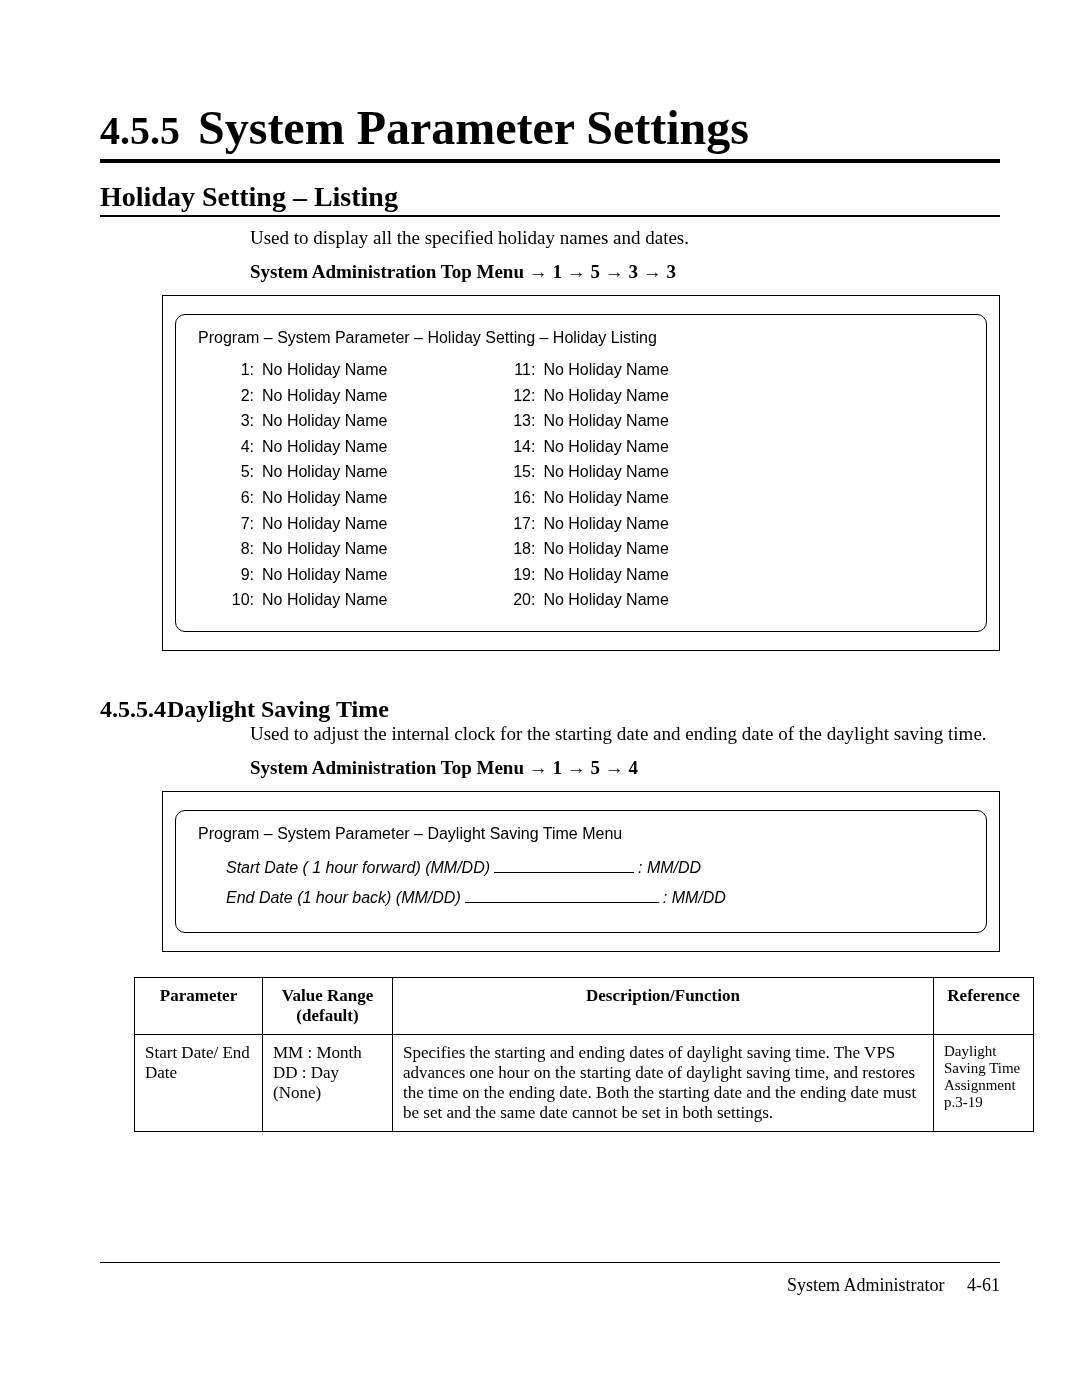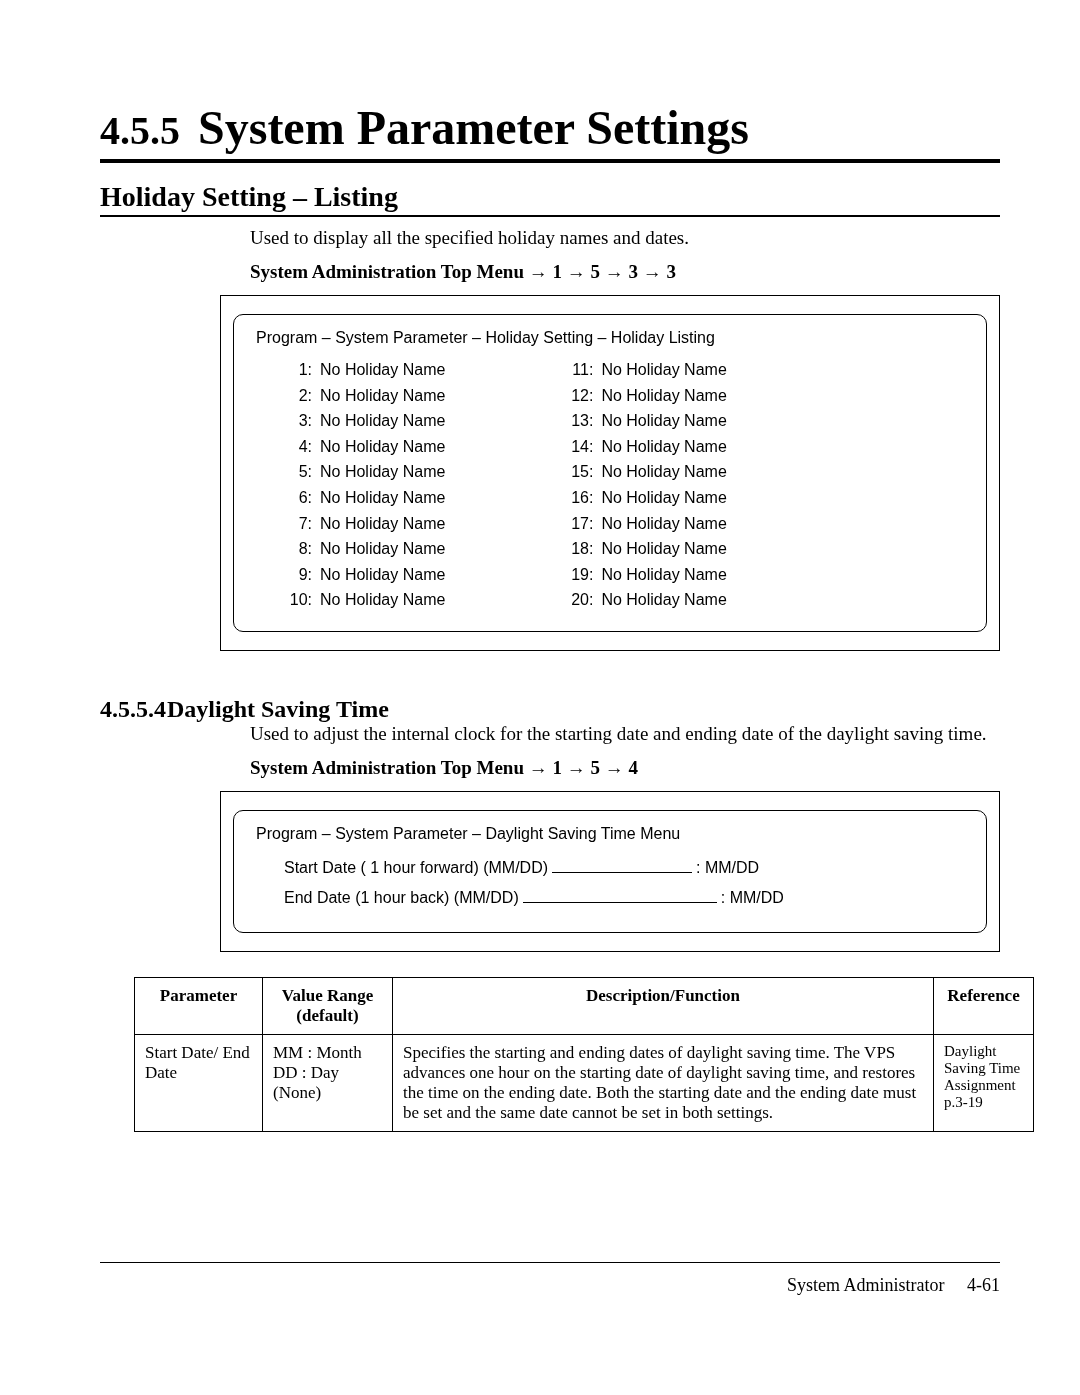--- a/index.html
+++ b/index.html
@@ -48,21 +48,21 @@
     margin-left: 150px;
     margin-bottom: 12px;
   }
   .menu-path {
     font-size: 19px;
     font-weight: bold;
     margin-left: 150px;
     margin-bottom: 12px;
   }
   .screen-box {
-    margin-left: 120px;
+    margin-left: 62px;
     border: 1px solid #000;
     padding: 18px 12px 18px 12px;
     font-family: Arial, Helvetica, sans-serif;
     font-size: 16px;
   }
   .inner-box {
     border: 1px solid #000;
     border-radius: 10px;
     padding: 14px 22px 18px 22px;
   }
@@ -82,20 +82,21 @@
   }
   .holiday-col .num {
     width: 28px;
     text-align: right;
   }
   .dst-line {
     display: flex;
     margin-left: 28px;
     line-height: 1.9;
     align-items: baseline;
+    font-style: italic;
   }
   .dst-label { white-space: nowrap; }
   .dst-dash {
     border-bottom: 1px solid #000;
     flex: 0 0 auto;
     height: 0.9em;
     margin: 0 4px;
   }
   .dst-val { white-space: nowrap; }
   .subsub {

